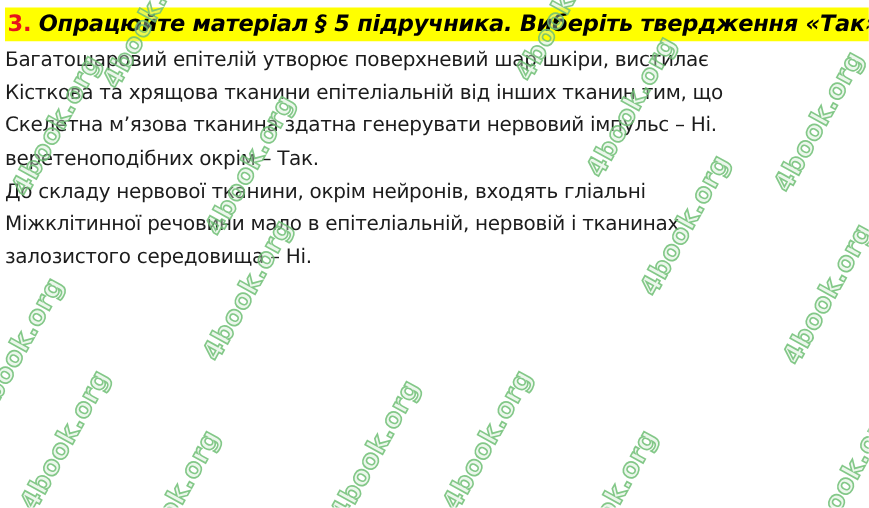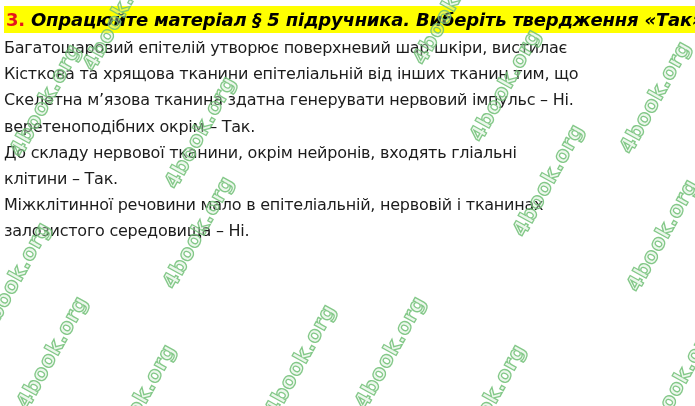--- a/index.html
+++ b/index.html
@@ -82,21 +82,20 @@
       <span class="hl"><span class="task-num">3.</span><span>Опрацюйте матеріал § 5 підручника. Виберіть твердження «Так»</span></span>
     </div>
 
 
     <div class="answers">
         <div class="line">Багатошаровий епітелій утворює поверхневий шар шкіри, вистилає</div>
         <div class="line">Кісткова та хрящова тканини епітеліальній від інших тканин тим, що</div>
         <div class="line">Скелетна м’язова тканина здатна генерувати нервовий імпульс – Ні.</div>
         <div class="line">веретеноподібних окрім – Так.</div>
         <div class="line">До складу нервової тканини, окрім нейронів, входять гліальні</div>
-        <div class="line">клітини – Так.</div>
         <div class="line">Міжклітинної речовини мало в епітеліальній, нервовій і тканинах</div>
         <div class="line">залозистого середовища – Ні.</div>
       </div>
   </div>
 
   <div class="watermark-layer">
       <span class="wm" style="left: 118px; top: 14px;">4book.org</span>
       <span class="wm" style="left: 448px; top: 8px;">4book.org</span>
       <span class="wm" style="left: 45px; top: 100px;">4book.org</span>
       <span class="wm" style="left: 200px; top: 132px;">4book.org</span>

